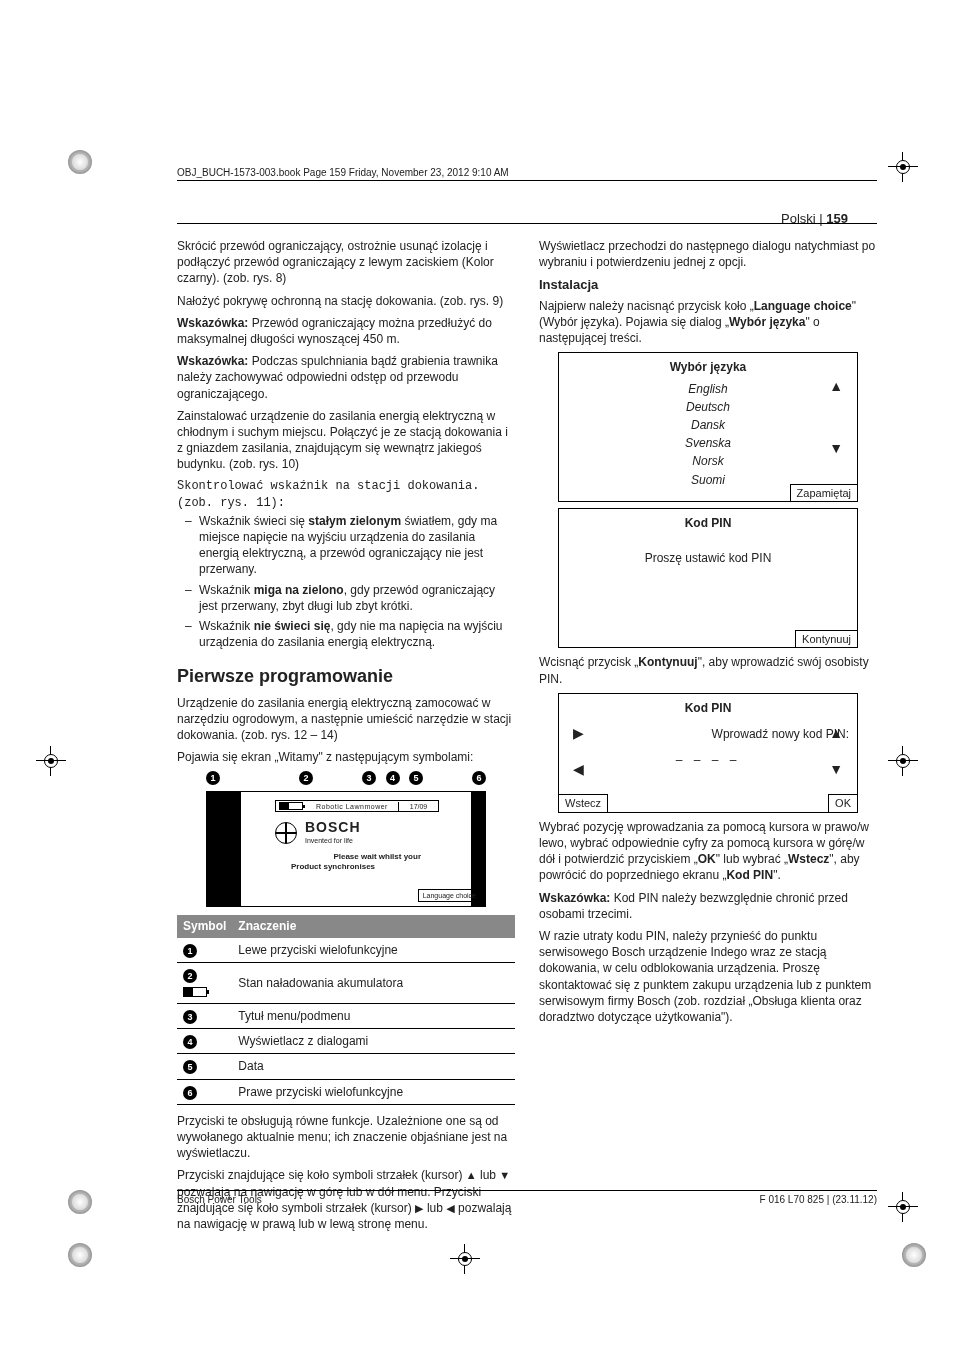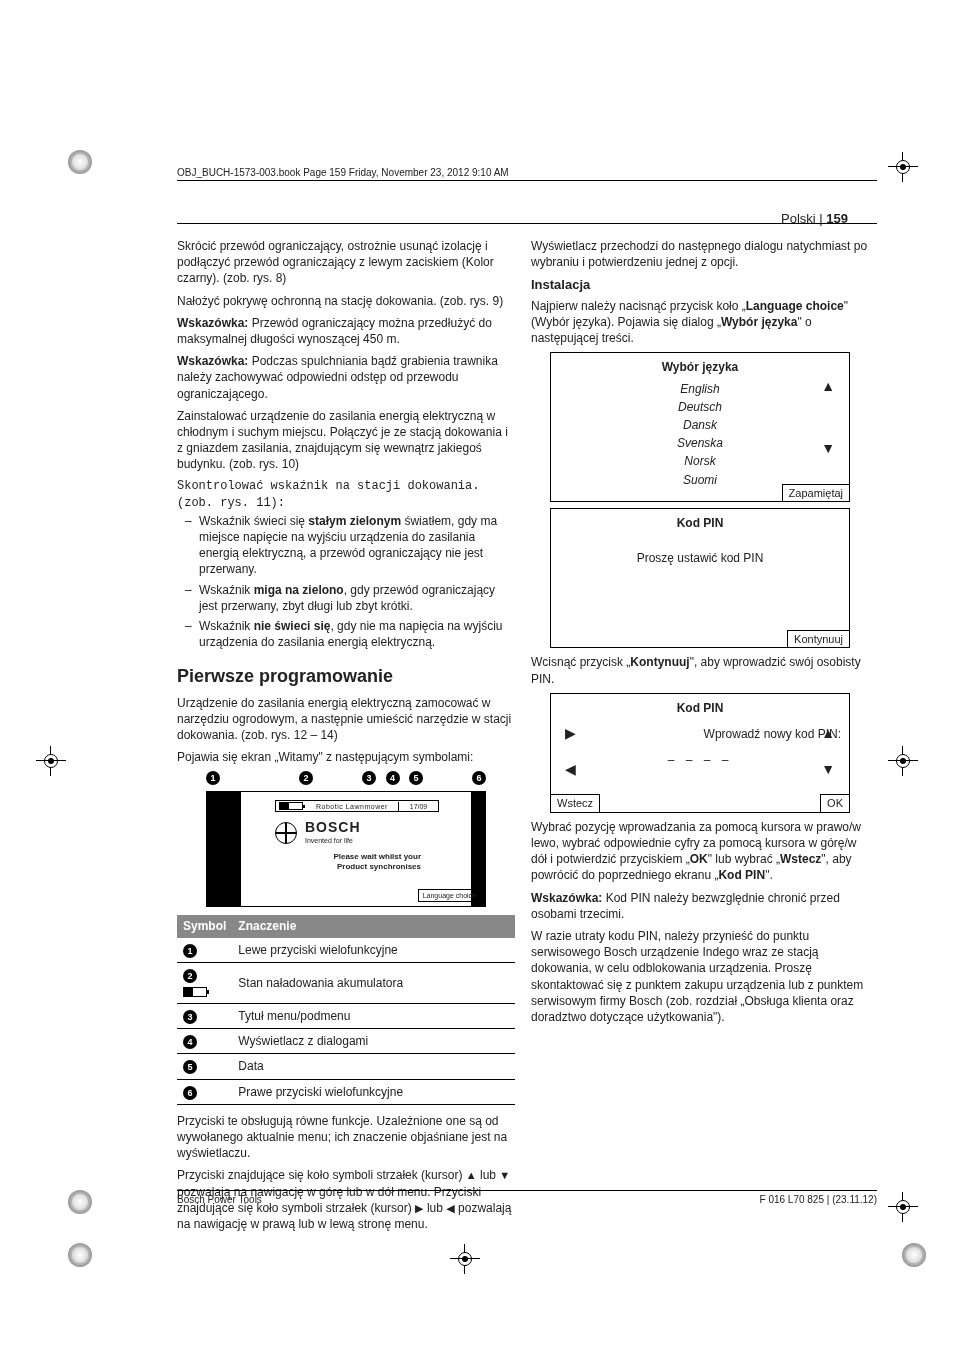--- a/index.html
+++ b/index.html
@@ -49,21 +49,21 @@
     border-bottom:1px solid #000; padding:1px 0 2px; width:700px;
   }
   .page-label {
     position:absolute; right:106px; top:211px; font-size:13px;
   }
   .page-label b{ font-weight:bold; }
   .rule-top { top:223px; left:177px; width:700px; }
 
   .content {
     position:absolute; top:238px; left:177px; width:700px;
-    display:flex; gap:16px;
+    display:flex; gap:24px;
   }
   .col { width:338px; line-height:1.35; }
   .col p { margin-bottom:6px; }
   .col p.tight { margin-bottom:2px;font-family:Liberation Mono, monospace; }
   .dash-list { list-style:none; padding-left:8px; }
   .dash-list li { position:relative; padding-left:14px; margin-bottom:4px; }
   .dash-list li::before { content:"–"; position:absolute; left:0; }
   h1.sec { font-size:18px; font-weight:bold; margin:14px 0 6px; }
   h2.sub { font-size:13px; font-weight:bold; margin:6px 0 4px; }
   b{ font-weight:bold; }
@@ -97,21 +97,21 @@
   .welcome .globe::before,.welcome .globe::after{
     content:""; position:absolute; border:1px solid #000;
   }
   .welcome .globe::before{ left:0; right:0; top:9px; height:0; }
   .welcome .globe::after{ top:0; bottom:0; left:9px; width:0; }
   .welcome .brand{
     position:absolute; left:98px; top:26px; font-size:14px; font-weight:bold; letter-spacing:1px;
   }
   .welcome .tag{ position:absolute; left:98px; top:44px; font-size:7px; }
   .welcome .wait{ position:absolute; left:84px; top:60px; font-size:8px; font-weight:bold; text-align:right; width:130px; }
-  .welcome .sync{ position:absolute; left:84px; top:70px; font-size:8px; font-weight:bold; text-align:right; width:130px; }
+  .welcome .sync{ position:absolute; left:84px; top:70px; font-size:8px; font-weight:bold; text-align:left; width:130px; }
   .welcome .langbtn{ position:absolute; right:4px; bottom:4px; border:1px solid #000; font-size:7px; padding:1px 4px; }
   .welcome .rblack{ position:absolute; right:0; top:0; width:14px; height:100%; background:#000;}
   .callouts-row{ display:flex; justify-content:space-between; width:280px; margin:0 auto 2px; font-size:10px;}
   .callouts-row .n{
     display:inline-block; width:14px; height:14px; border-radius:50%; background:#000; color:#fff;
     text-align:center; line-height:14px; font-size:9px; font-weight:bold;
   }
 
   table.sym{
     width:100%; border-collapse:collapse; margin-top:6px; font-size:12px;

